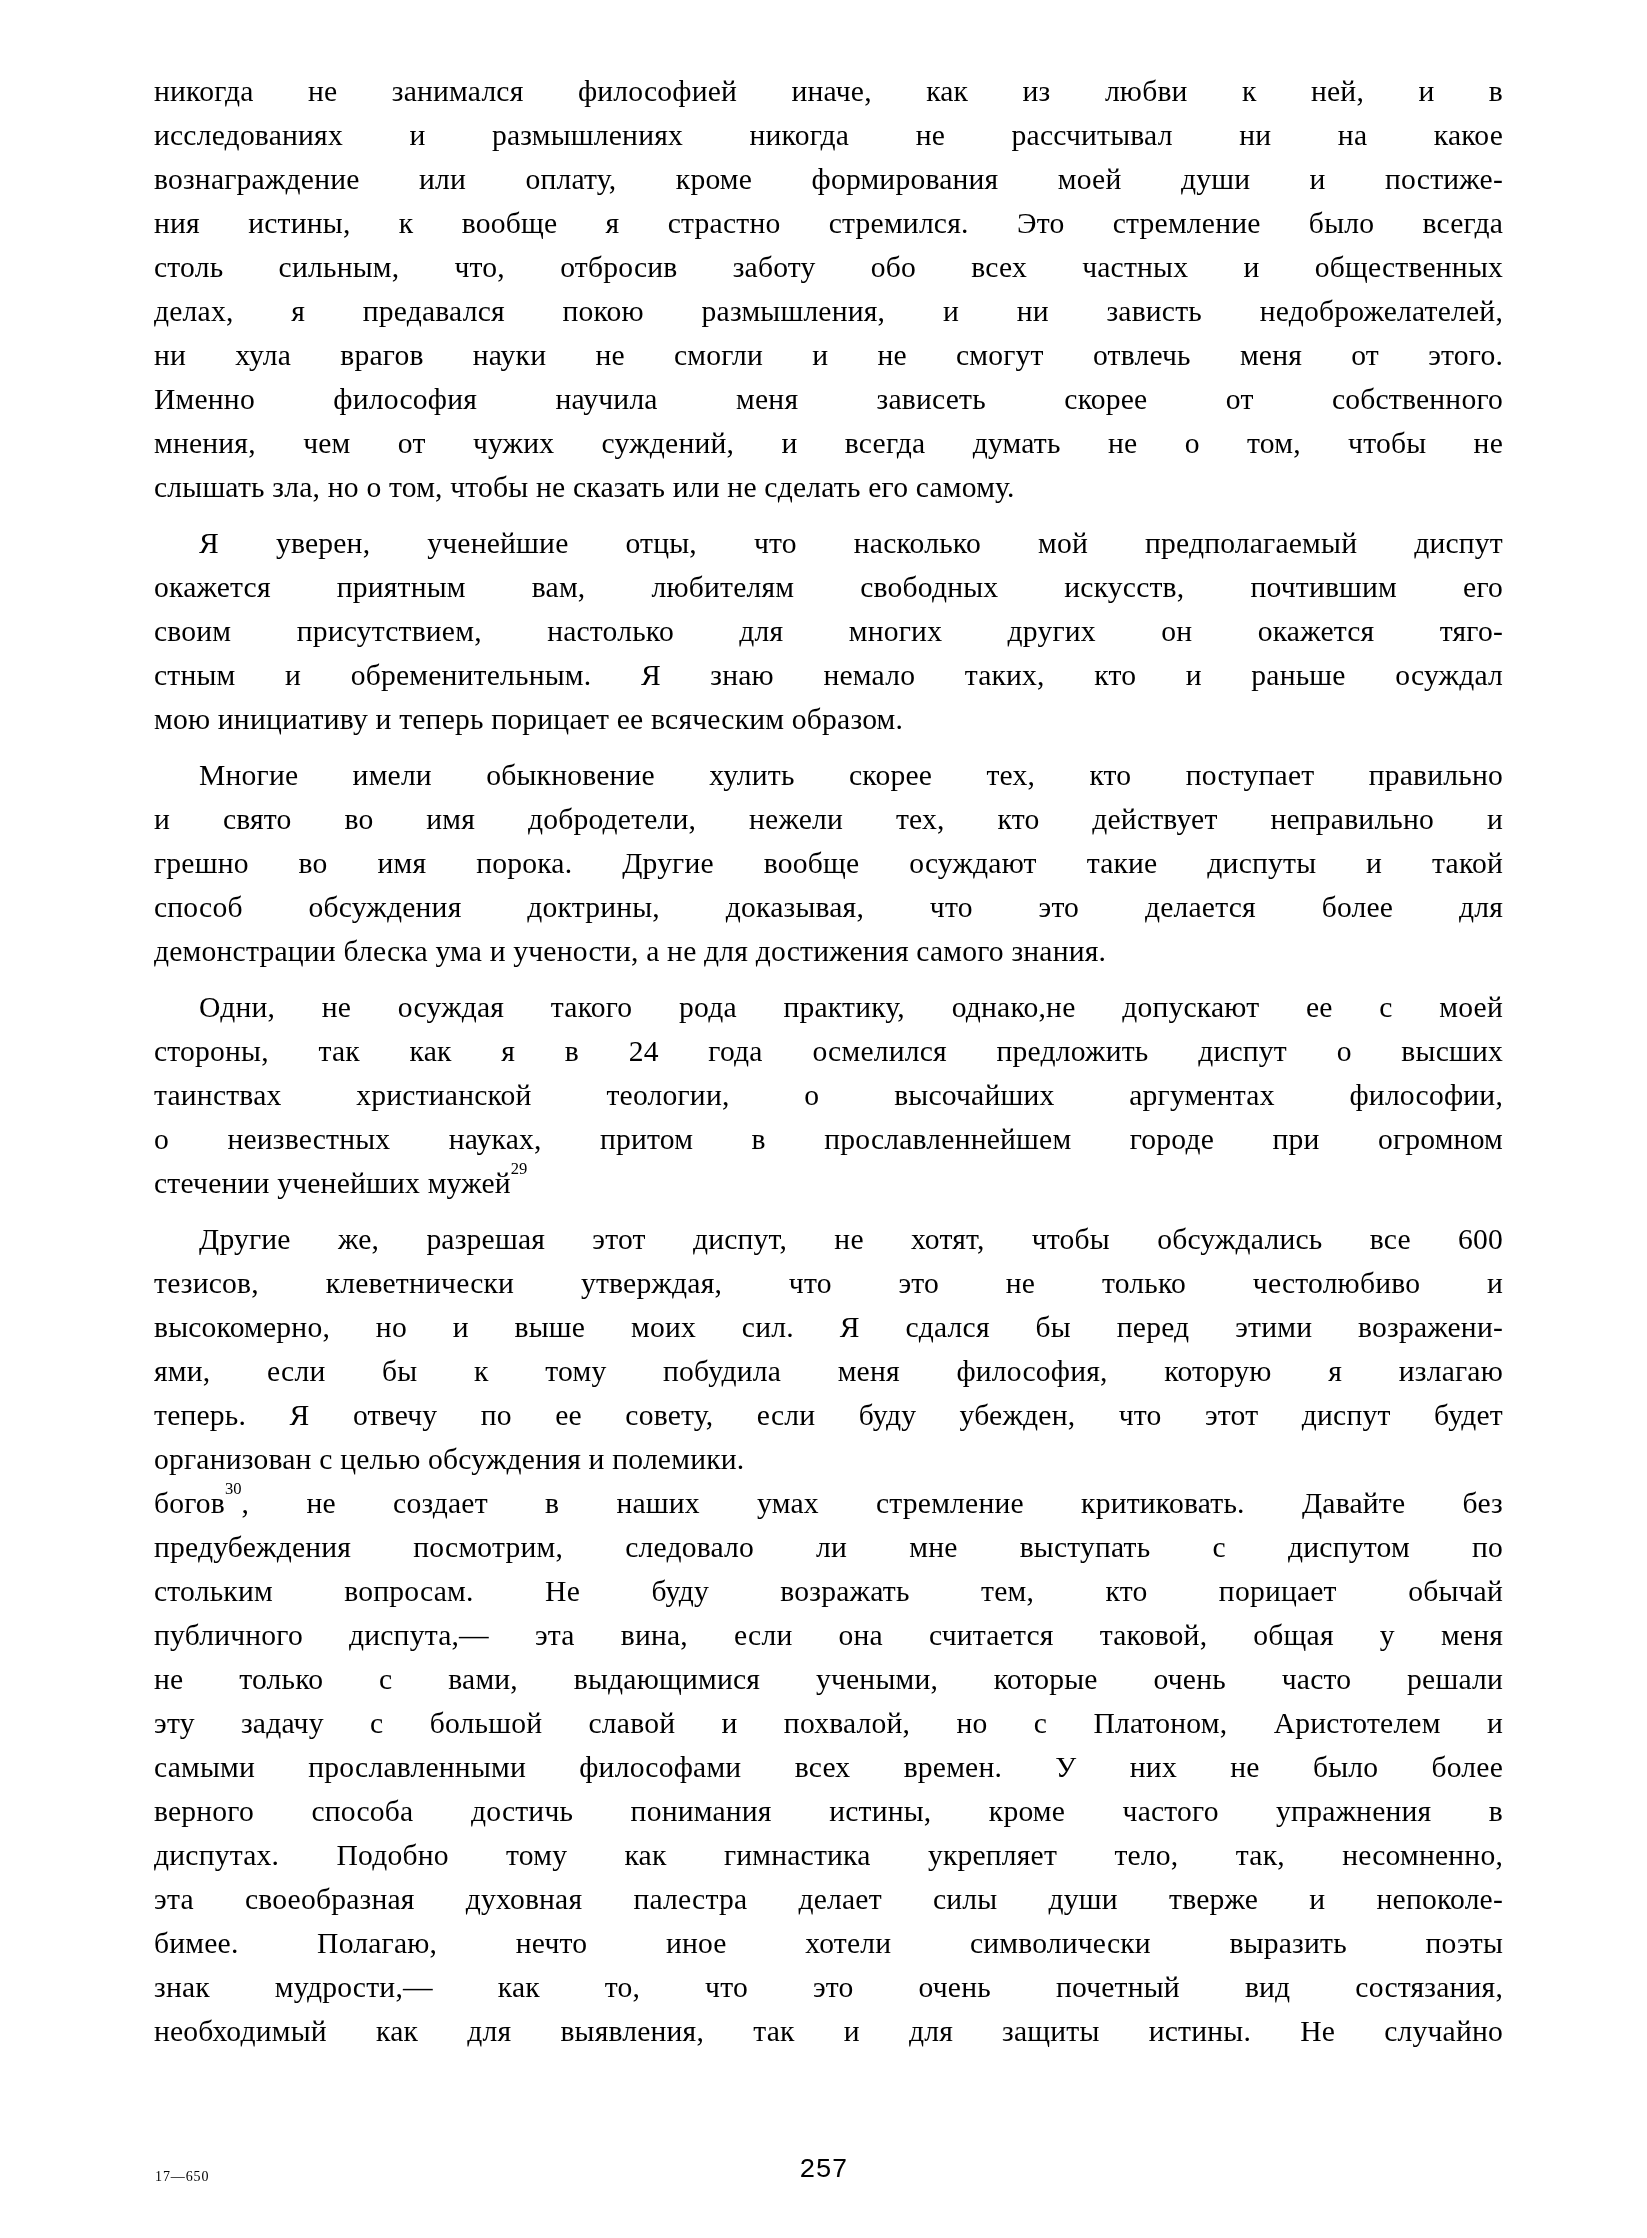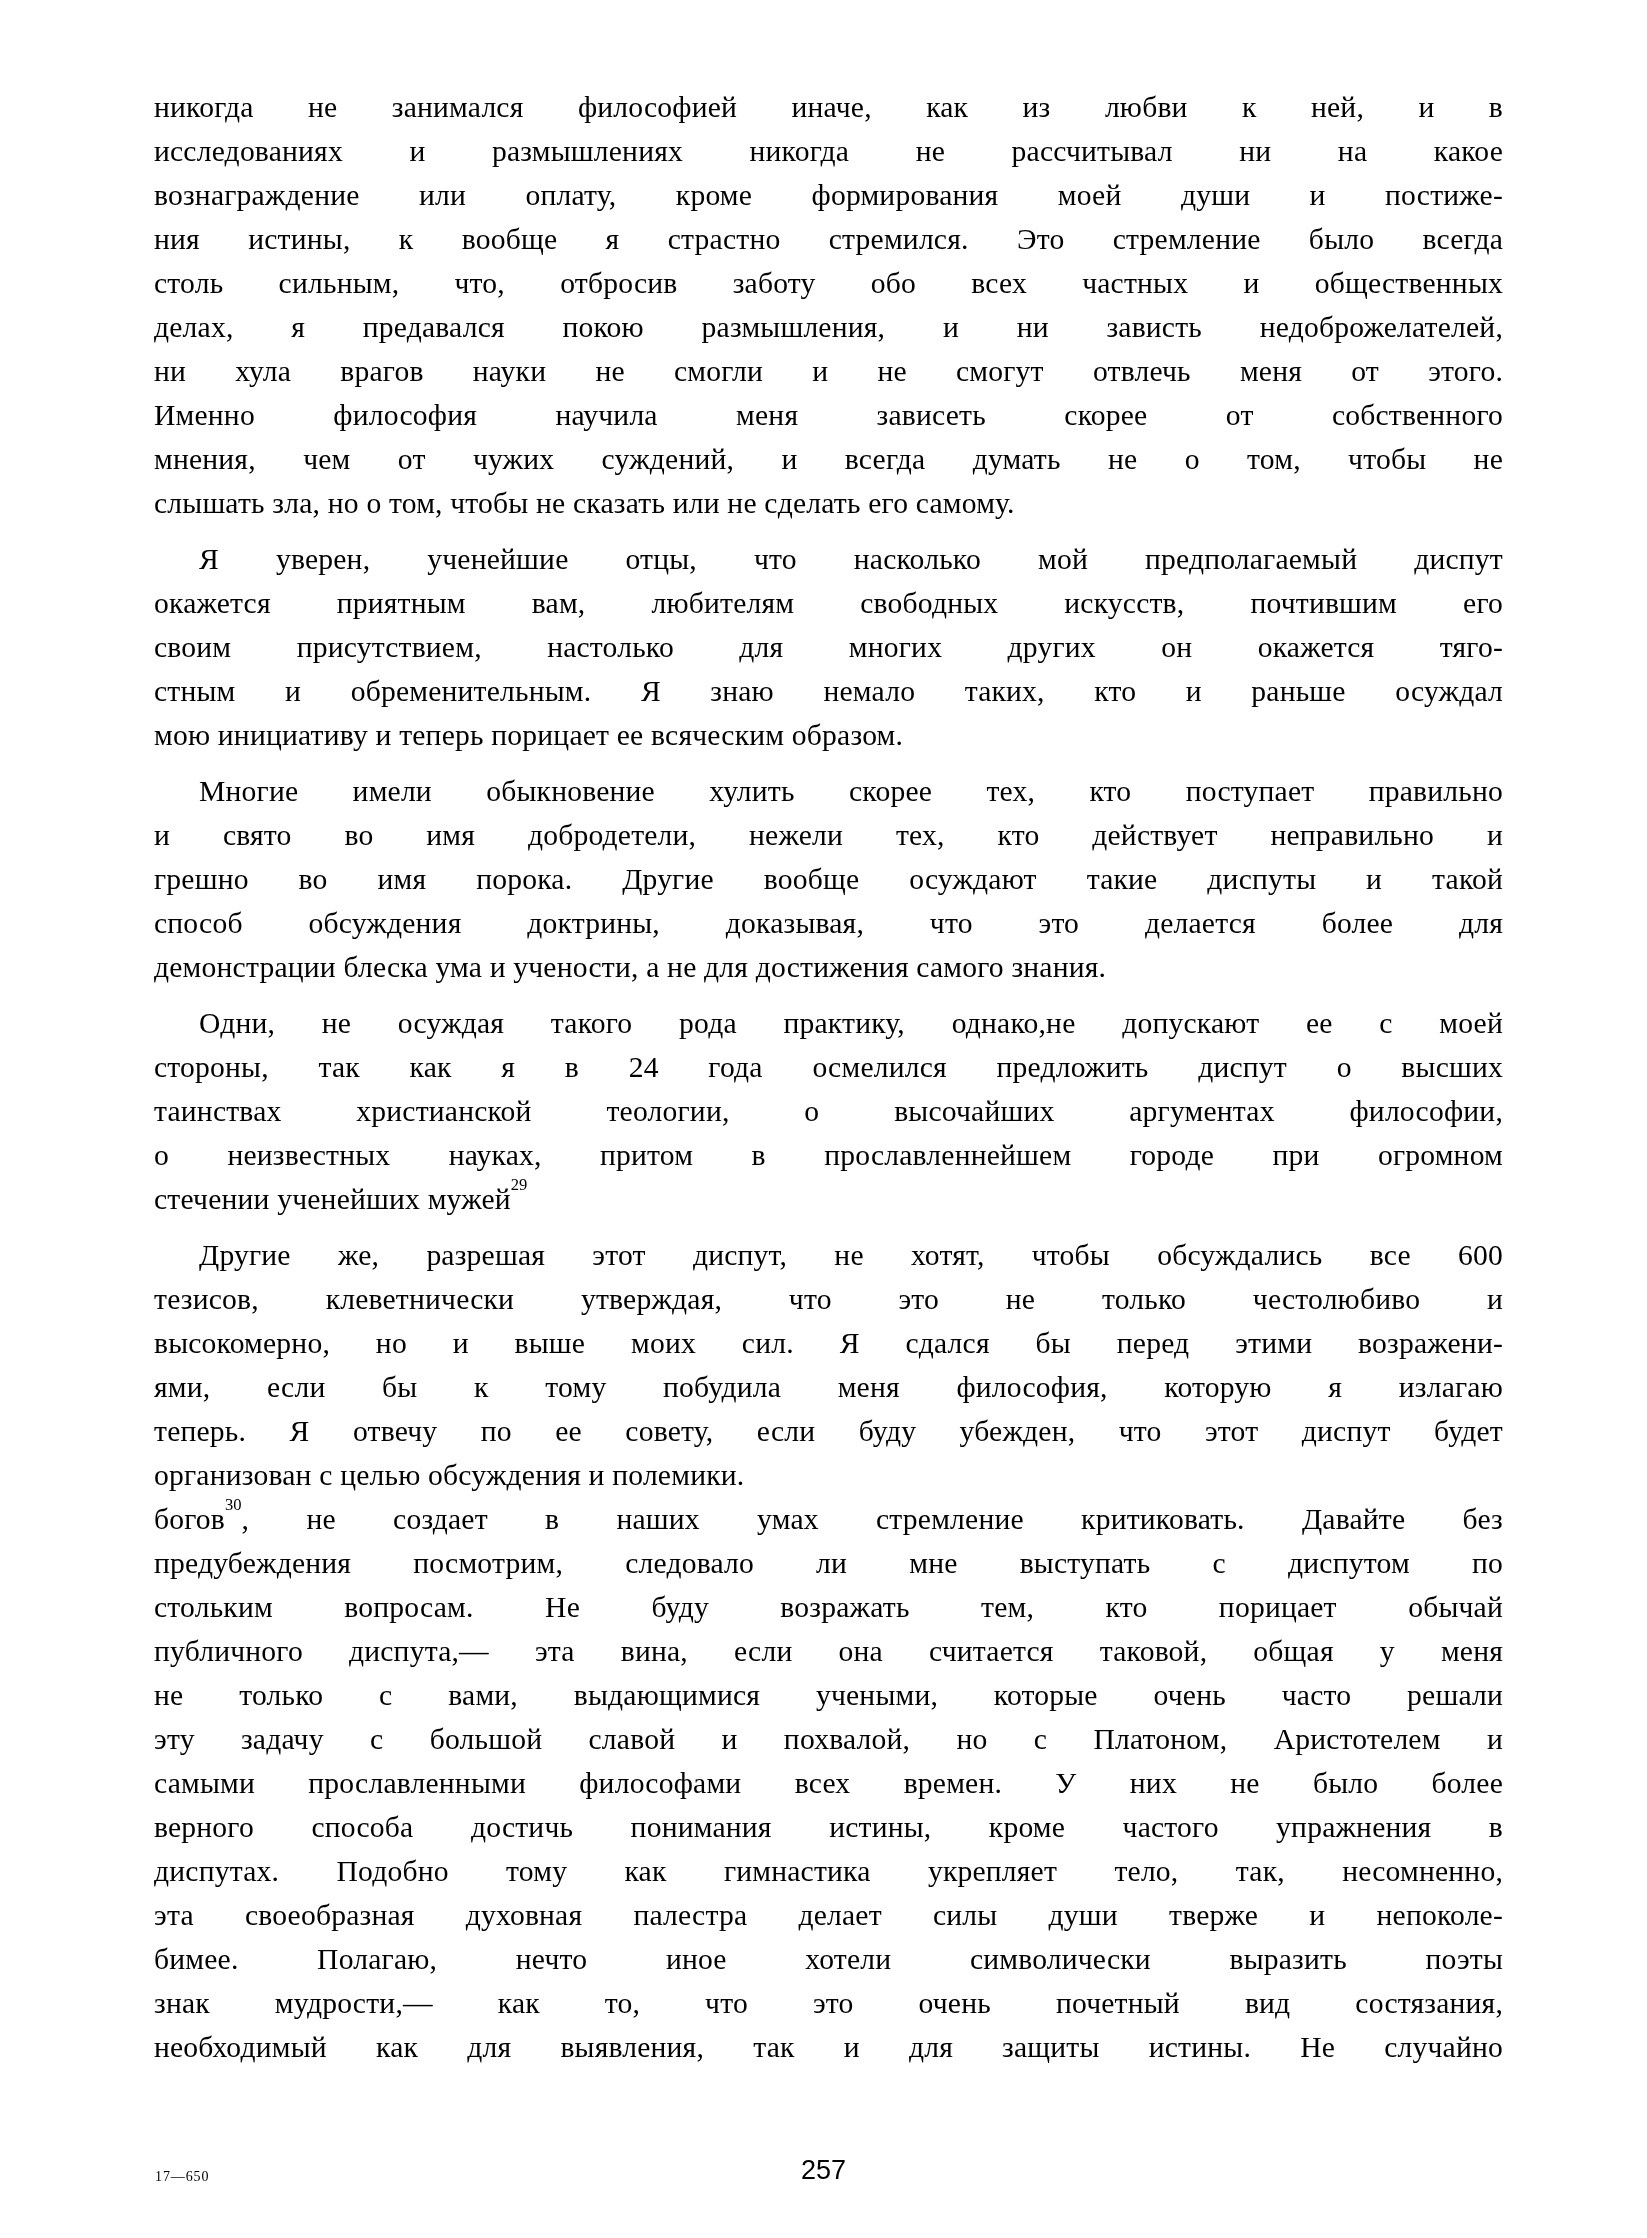--- a/index.html
+++ b/index.html
@@ -10,21 +10,21 @@
   .page {
     position: relative;
     width: 1647px;
     height: 2268px;
     background: #ffffff;
     overflow: hidden;
   }
   .text-block {
     position: absolute;
     left: 154px;
-    top: 85px;
+    top: 69px;
     width: 1349px;
     color: #000000;
     font-family: "Liberation Serif", "DejaVu Serif", serif;
     font-size: 29.6px;
     line-height: 44px;
     letter-spacing: 0.2px;
   }
   .line {
     text-align: justify;
     text-align-last: justify;
@@ -55,21 +55,21 @@
     line-height: 1;
     letter-spacing: 0.9px;
   }
   .page-number {
     position: absolute;
     left: 0;
     top: 2157px;
     width: 1647px;
     text-align: center;
     color: #000000;
-    font-family: Liberation Sans, sans-serif;
+    font-family: Liberation Mono, monospace;
     font-size: 27px;
     line-height: 1;
   }
 </style>
 </head>
 <body>
 
 <div class="page">
   <div class="text-block">
       <div class="line">никогда не занимался философией иначе, как из любви к ней, и в</div>

